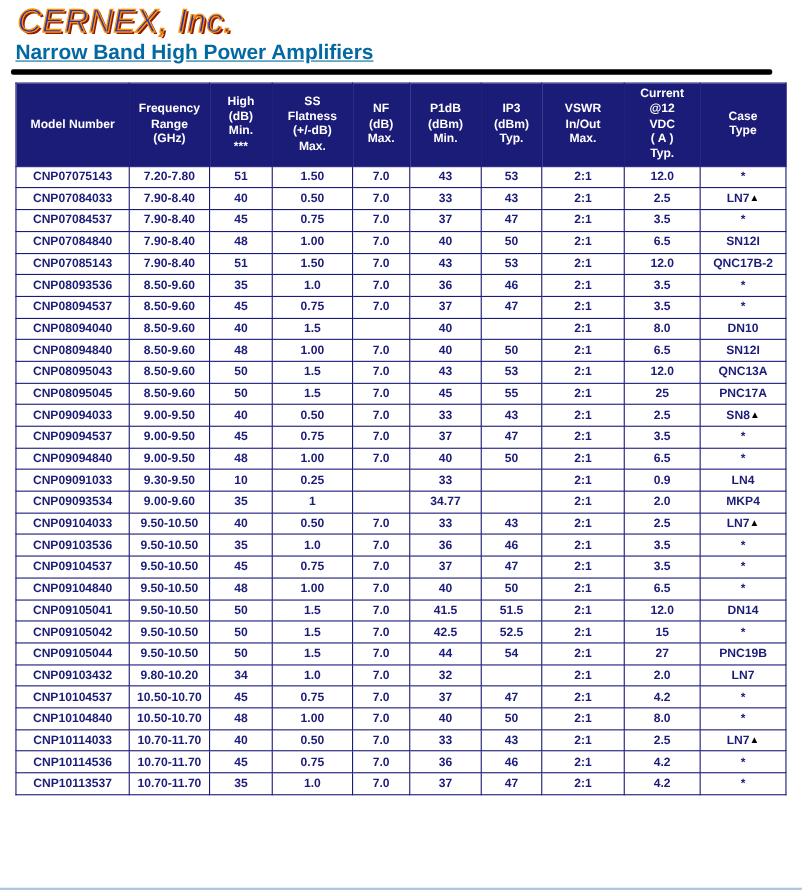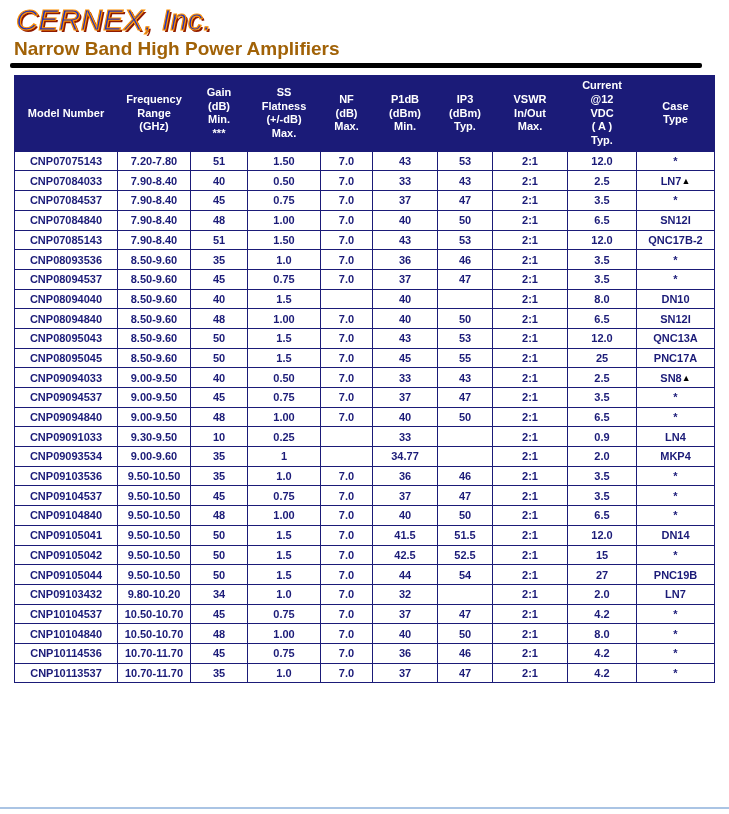--- a/index.html
+++ b/index.html
@@ -9,21 +9,21 @@
   }
   .logo{
     display:inline-block;margin:3px 0 0 16px;
     font-size:30px;font-weight:normal;font-style:italic;letter-spacing:.5px;
     color:#2233bb;
     -webkit-text-stroke:1.2px #ff9100;
     text-shadow:2px 2px 0 #8f1a00;
     font-family:"Liberation Sans", sans-serif;
   }
   .page-title{
-    margin:1px 0 0 14px;font-size:19px;font-weight:bold;color:#a16207;
+    margin:1px 0 0 14px;font-size:19px;font-weight:bold;color:#0369a1;text-decoration:underline;
   }
   .title-rule{
     margin:3px 0 0 10px;width:692px;height:5px;background:#000;border-radius:2px;
   }
   table.amps{
     border-collapse:collapse;table-layout:fixed;width:700px;margin:7px 0 0 14px;
     border:1px solid #1b1b78;
   }
   table.amps th{
     background:#1b1b78;color:#fff;border:1px solid #1b1b78;
@@ -61,21 +61,21 @@
       <col style="width:75px">
       <col style="width:69px">
     <col style="width:78px">
   </colgroup>
   <thead>
     <tr>
         <th>Model Number</th>
         <th>Frequency
 Range
 (GHz)</th>
-        <th>Gain
+        <th>High
 (dB)
 Min.
 ***</th>
         <th>SS
 Flatness
 (+/-dB)
 Max.</th>
         <th>NF
 (dB)
 Max.</th>
@@ -284,20 +284,32 @@
         <td>35</td>
         <td>1</td>
         <td></td>
         <td>34.77</td>
         <td></td>
         <td>2:1</td>
         <td>2.0</td>
         <td>MKP4</td>
       </tr>
       <tr>
+        <td>CNP09104033</td>
+        <td>9.50-10.50</td>
+        <td>40</td>
+        <td>0.50</td>
+        <td>7.0</td>
+        <td>33</td>
+        <td>43</td>
+        <td>2:1</td>
+        <td>2.5</td>
+        <td><span>LN7</span><span class="mark">▲</span></td>
+      </tr>
+      <tr>
         <td>CNP09103536</td>
         <td>9.50-10.50</td>
         <td>35</td>
         <td>1.0</td>
         <td>7.0</td>
         <td>36</td>
         <td>46</td>
         <td>2:1</td>
         <td>3.5</td>
         <td>*</td>
@@ -390,20 +402,32 @@
         <td>CNP10104840</td>
         <td>10.50-10.70</td>
         <td>48</td>
         <td>1.00</td>
         <td>7.0</td>
         <td>40</td>
         <td>50</td>
         <td>2:1</td>
         <td>8.0</td>
         <td>*</td>
+      </tr>
+      <tr>
+        <td>CNP10114033</td>
+        <td>10.70-11.70</td>
+        <td>40</td>
+        <td>0.50</td>
+        <td>7.0</td>
+        <td>33</td>
+        <td>43</td>
+        <td>2:1</td>
+        <td>2.5</td>
+        <td><span>LN7</span><span class="mark">▲</span></td>
       </tr>
       <tr>
         <td>CNP10114536</td>
         <td>10.70-11.70</td>
         <td>45</td>
         <td>0.75</td>
         <td>7.0</td>
         <td>36</td>
         <td>46</td>
         <td>2:1</td>

